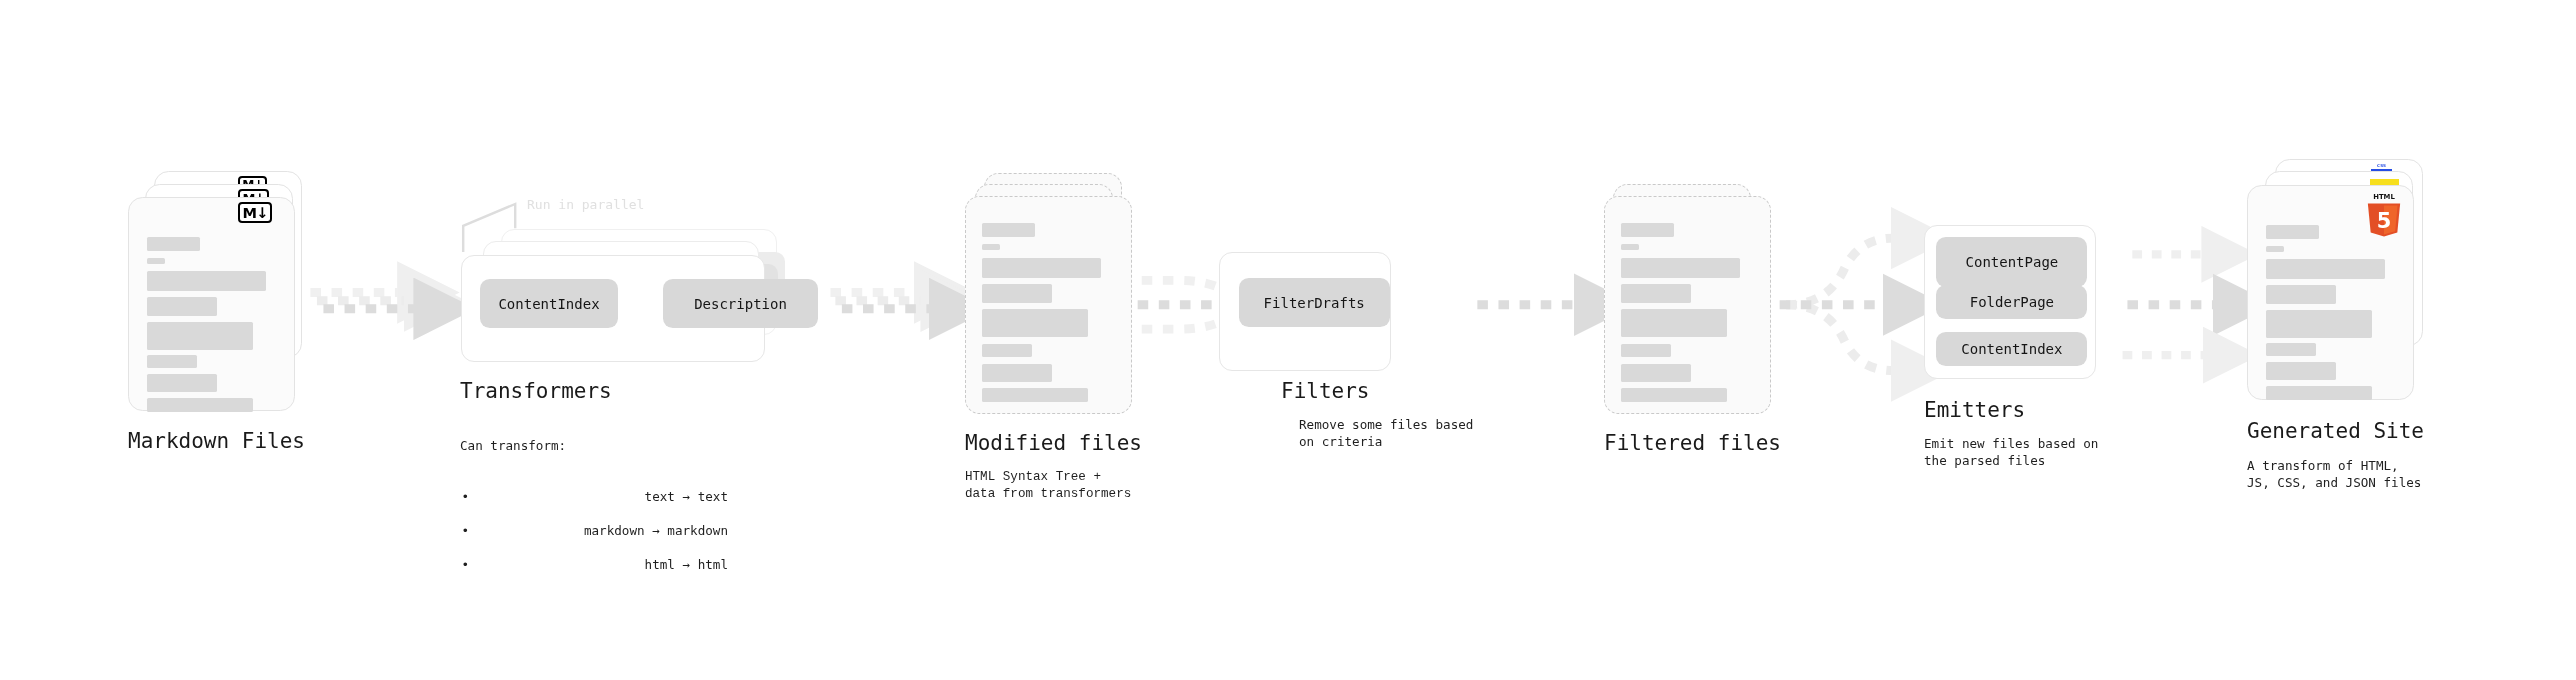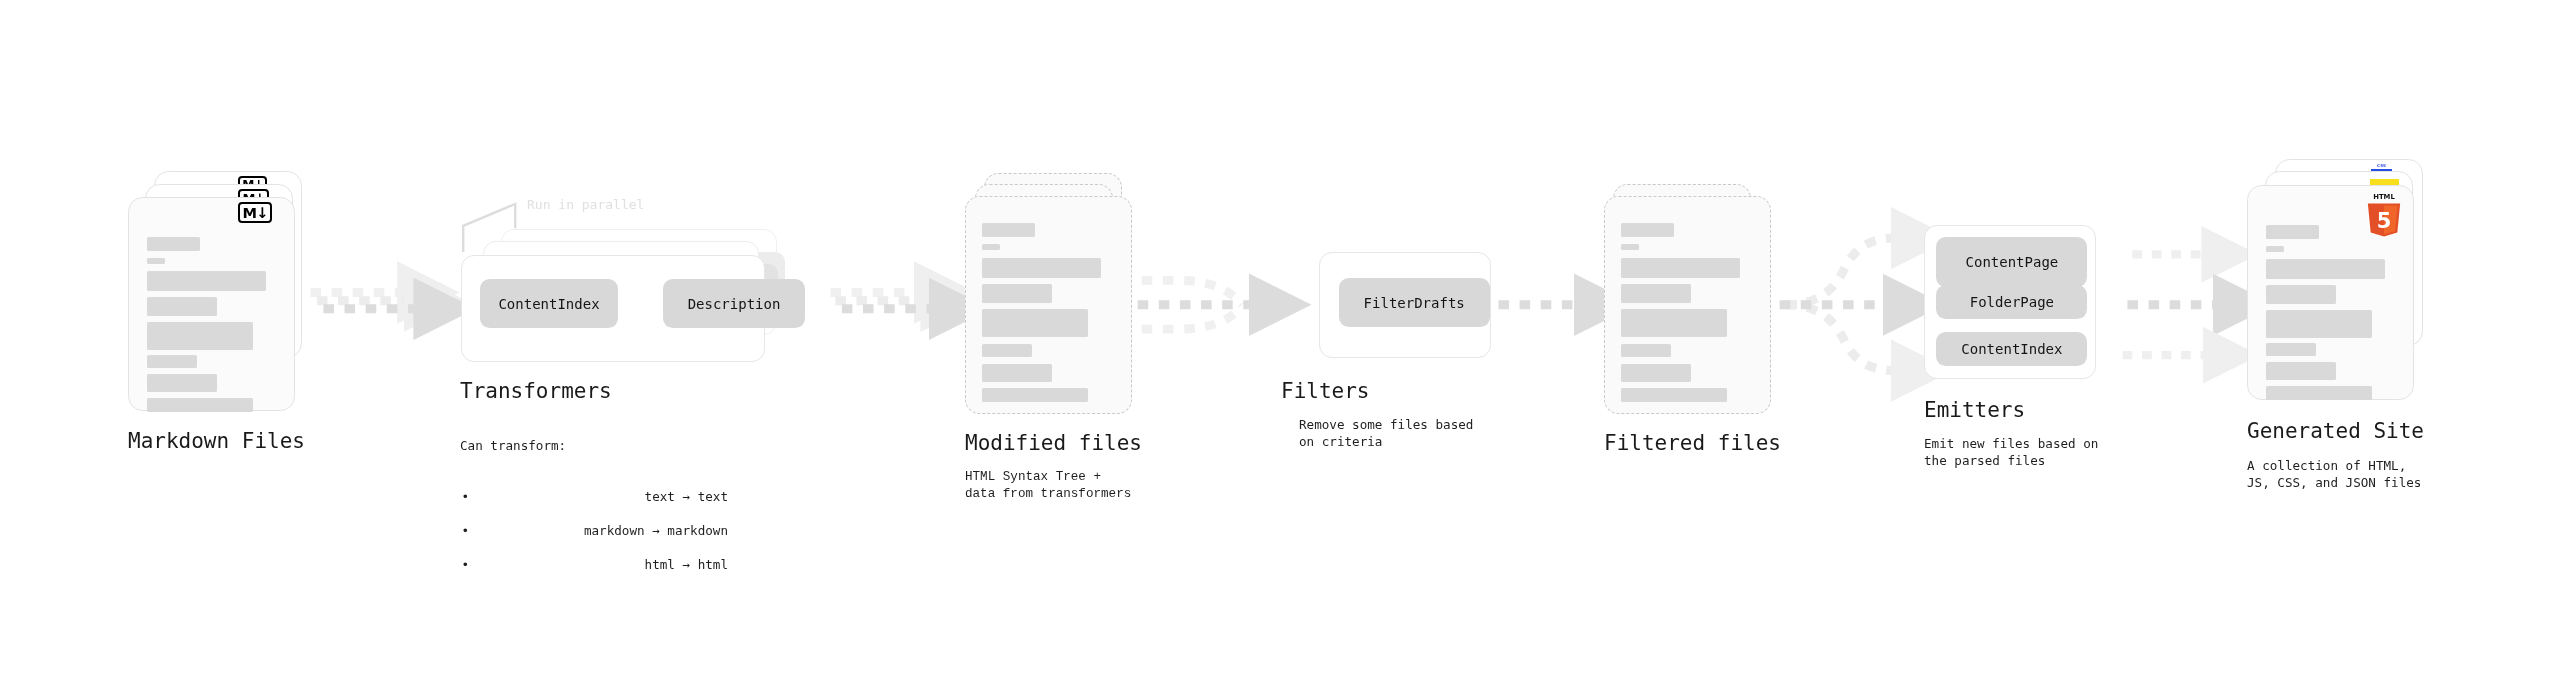--- a/index.html
+++ b/index.html
@@ -195,21 +195,21 @@
       <div class="chip f1" style="left:167px;top:22px;width:116px;height:39px;">D</div>
     </div>
 
     <div class="pgroup" style="left:483px;top:241px;width:276px;height:106px;border-color:#ececec;">
       <div class="chip f2" style="left:18.7px;top:22px;width:122px;height:41px;">F</div>
       <div class="chip f2" style="left:172px;top:22px;width:122px;height:41px;">D</div>
     </div>
 
     <div class="pgroup" style="left:461px;top:255px;width:304px;height:107px;">
       <div class="chip" style="left:18px;top:23px;width:138px;height:49px;">ContentIndex</div>
-      <div class="chip" style="left:201px;top:23px;width:142px;height:49px;">Description</div>
+      <div class="chip" style="left:201px;top:23px;width:155px;height:49px;">Description</div>
     </div>
   </div>
 
   <div class="h-title" style="left:460px;top:379px;">Transformers</div>
 
   <div class="h-sub" style="left:460px;top:420px;width:268px;">
     <div>Can transform:</div>
     <ul>
       <li>text → text</li>
       <li>markdown → markdown</li>
@@ -231,21 +231,21 @@
         <div class="bar" style="left:16.3px;top:167px;width:70px;height:18px;"></div>
         <div class="bar" style="left:16.3px;top:191px;width:106px;height:14px;"></div>
       </div>
     </div>
   </div>
 
   <div class="h-title" style="left:965px;top:431px;">Modified files</div>
   <div class="h-sub" style="left:965px;top:469px;width:244px;font-family:Liberation Mono, monospace;">HTML Syntax Tree +
 data from transformers</div>
 
-  <div class="pgroup" style="left:1319px;top:252px;width:172px;height:106px;">
+  <div class="pgroup" style="left:1219px;top:252px;width:172px;height:119px;">
     <div class="chip" style="left:18.7px;top:25px;width:151px;height:49px;">FilterDrafts</div>
   </div>
 
   <div class="h-title" style="left:1281px;top:379px;">Filters</div>
   <div class="h-sub" style="left:1277px;top:416px;width:244px;margin-left:22px;">Remove some files based
 on criteria</div>
 
   <div class="cardwrap">
     <div class="card dash" style="left:1613px;top:184px;width:138px;height:171px;"></div>
     <div class="card dash" style="left:1604px;top:196px;width:167px;height:218px;">
@@ -299,17 +299,17 @@
     <svg class="ov" style="left:2363px;top:191px;" width="42" height="46" viewBox="0 0 52 56">
       <text x="26" y="10" font-size="8.5" font-weight="bold" text-anchor="middle" font-family="DejaVu Sans, sans-serif" fill="#111">HTML</text>
       <path d="M6,15 L46,15 L42.5,51 L26,56 L9.5,51 Z" fill="#e34f26"></path>
       <path d="M26,17.5 L42.8,17.5 L39.8,49.4 L26,53.5 Z" fill="#ef652a"></path>
       <path d="M26,23 L36.8,23 L36,31 L26,31 L26,27 L32.2,27 L32.5,23 Z" fill="#fff" opacity="0"></path>
       <text x="26" y="45" font-size="26" font-weight="bold" text-anchor="middle" font-family="DejaVu Sans, sans-serif" fill="#ffffff">5</text>
     </svg>
   </div>
 
   <div class="h-title" style="left:2247px;top:419px;">Generated Site</div>
-  <div class="h-sub" style="left:2247px;top:457px;width:252px;">A collection of HTML,
+  <div class="h-sub" style="left:2247px;top:457px;width:252px;">A transform of HTML,
 JS, CSS, and JSON files</div>
 
 </div>
 
 
 </body></html>

